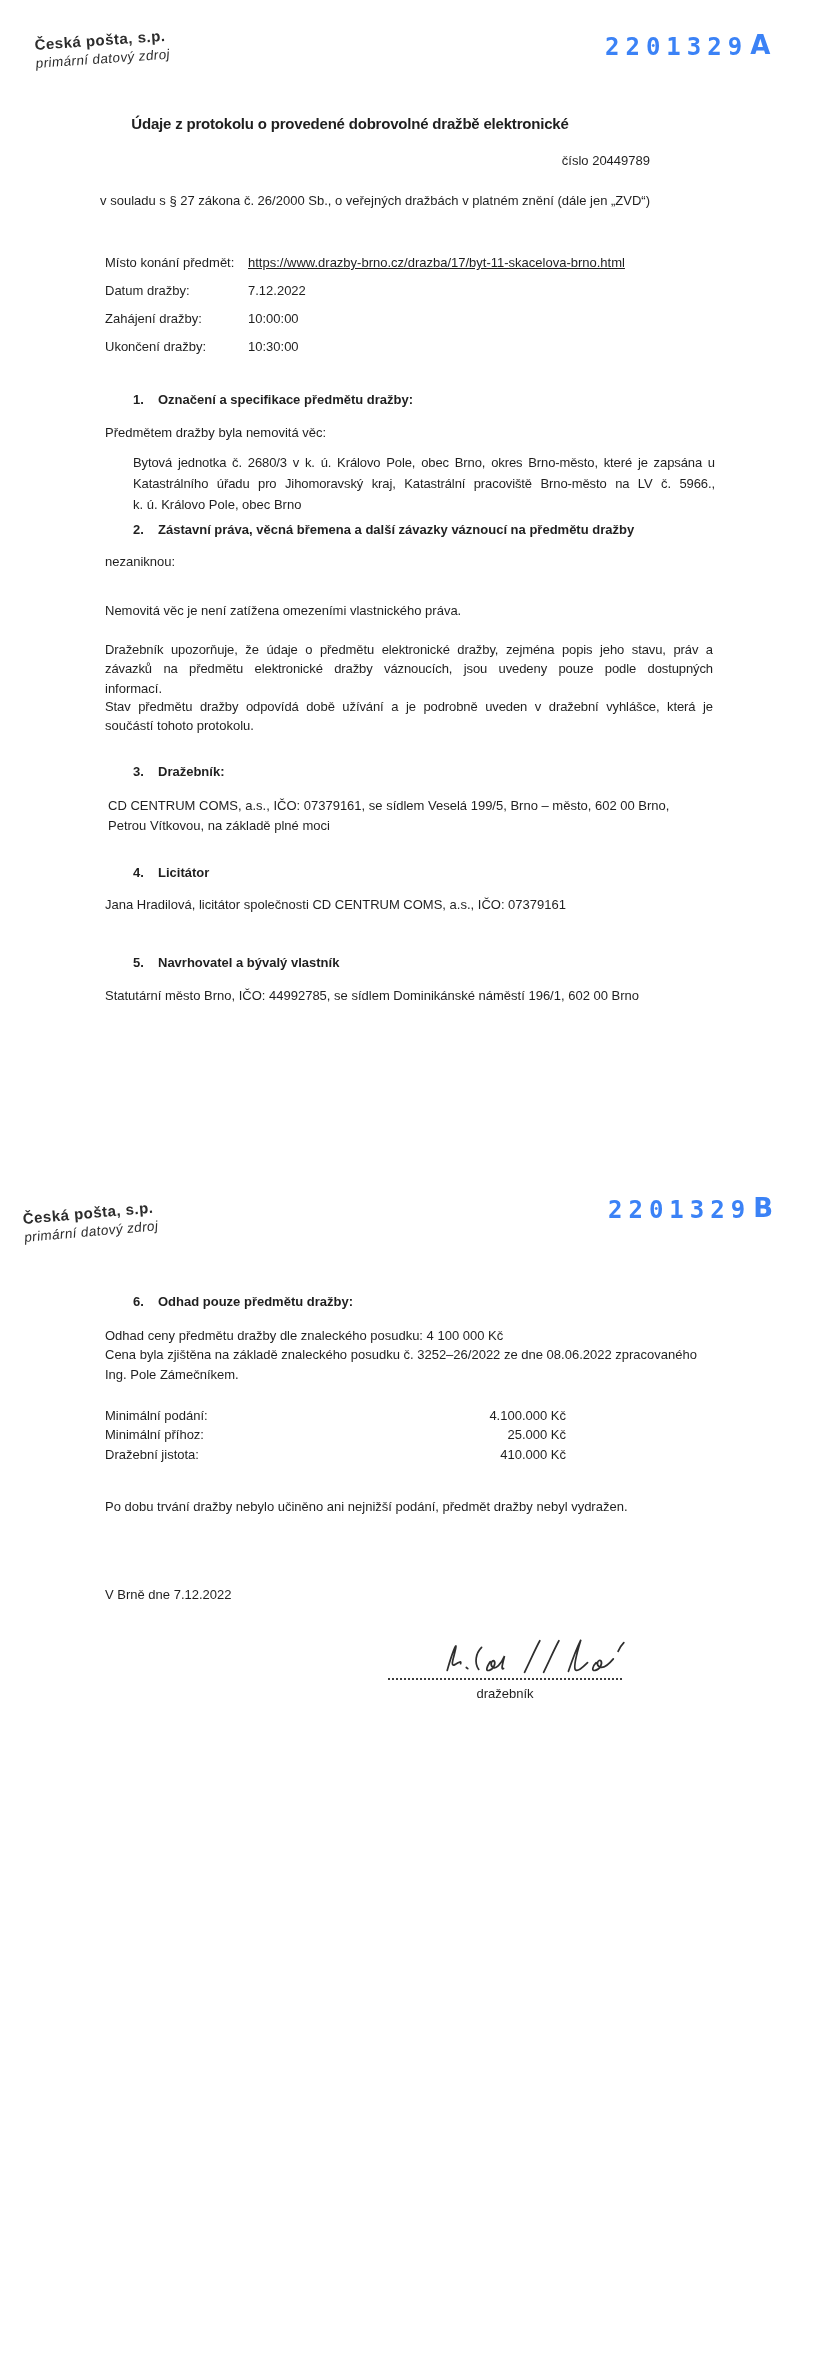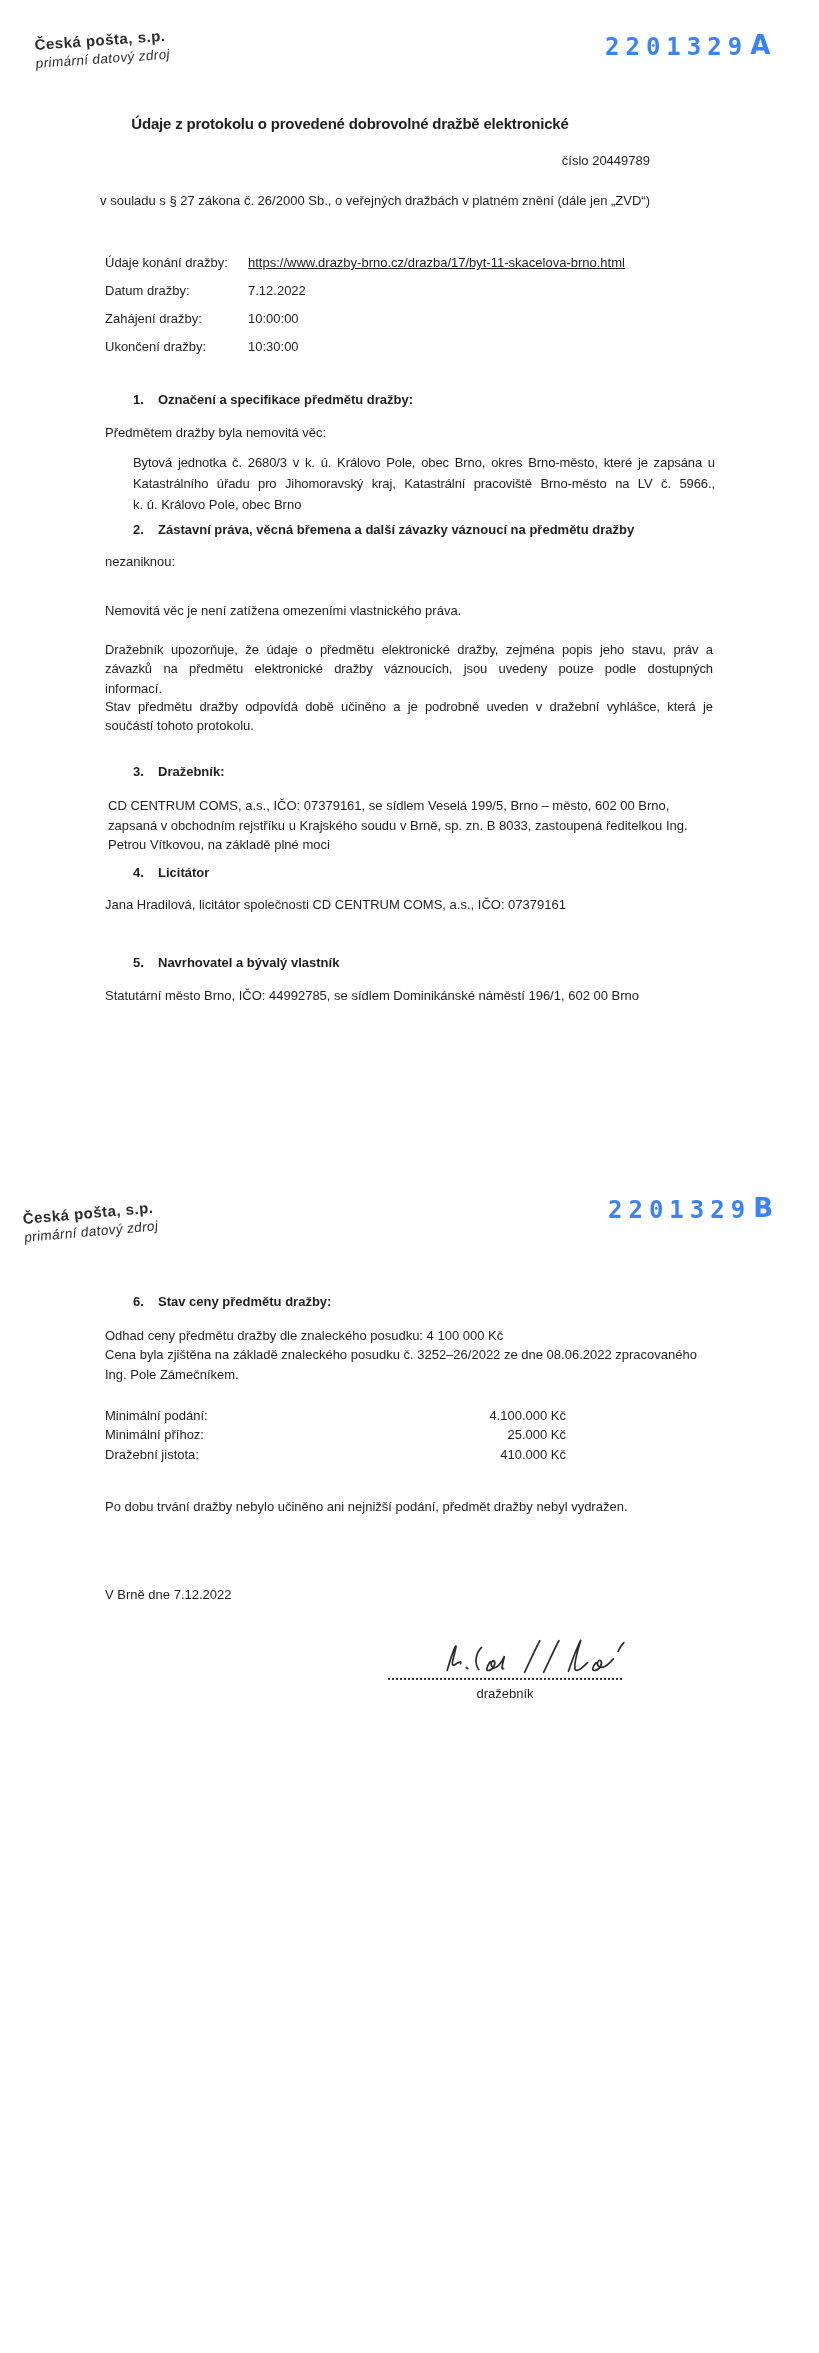--- a/index.html
+++ b/index.html
@@ -60,21 +60,21 @@
   <div class="abs batch" style="left:605px; top:33px;">
     <span class="digits">2201329</span>
     <span class="letter">A</span>
   </div>
 
   <div class="abs center title" style="left:50px; top:115px; width:600px;">Údaje z protokolu o provedené dobrovolné dražbě elektronické</div>
   <div class="abs center small" style="left:50px; top:153px; width:600px;">číslo 20449789</div>
   <div class="abs center small" style="left:50px; top:193px; width:600px;">v souladu s § 27 zákona č. 26/2000 Sb., o veřejných dražbách v platném znění (dále jen „ZVD“)</div>
 
   <div class="abs metarow" style="left:105px; top:255px; width:608px;">
-    <span class="ml">Údaje konání dražby:</span>
+    <span class="ml">Místo konání předmět:</span>
     <span class="mv url">https://www.drazby-brno.cz/drazba/17/byt-11-skacelova-brno.html</span>
   </div>
   <div class="abs metarow" style="left:105px; top:283px; width:608px;">
     <span class="ml">Datum dražby:</span>
     <span class="mv">7.12.2022</span>
   </div>
   <div class="abs metarow" style="left:105px; top:311px; width:608px;">
     <span class="ml">Zahájení dražby:</span>
     <span class="mv">10:00:00</span>
   </div>
@@ -107,32 +107,31 @@
 
   <div class="abs pline" style="left:105px; top:601px;">Nemovitá věc je není zatížena omezeními vlastnického práva.</div>
 
   <div class="abs" style="left:105px; top:640px; width:608px;">
     <div class="pline jl">Dražebník upozorňuje, že údaje o předmětu elektronické dražby, zejména popis jeho stavu, práv a</div>
     <div class="pline jl">závazků na předmětu elektronické dražby váznoucích, jsou uvedeny pouze podle dostupných</div>
     <div class="pline">informací.</div>
   </div>
 
   <div class="abs" style="left:105px; top:697px; width:608px;">
-    <div class="pline jl">Stav předmětu dražby odpovídá době učiněno a je podrobně uveden v dražební vyhlášce, která je</div>
+    <div class="pline jl">Stav předmětu dražby odpovídá době užívání a je podrobně uveden v dražební vyhlášce, která je</div>
     <div class="pline">součástí tohoto protokolu.</div>
   </div>
 
   <div class="abs heading" style="left:133px; top:764px;">
     <span class="num">3.</span>
     <span class="ht">Dražebník:</span>
   </div>
 
   <div class="abs" style="left:108px; top:796px; width:608px;">
     <div class="pline" style="line-height:19.6px;">CD CENTRUM COMS, a.s., IČO: 07379161, se sídlem Veselá 199/5, Brno – město, 602 00 Brno,</div>
-    <div class="pline" style="line-height:19.6px;">zapsaná v obchodním rejstříku u Krajského soudu v Brně, sp. zn. B 8033, zastoupená ředitelkou Ing.</div>
     <div class="pline" style="line-height:19.6px;">Petrou Vítkovou, na základě plné moci</div>
   </div>
 
   <div class="abs heading" style="left:133px; top:865px;">
     <span class="num">4.</span>
     <span class="ht">Licitátor</span>
   </div>
 
   <div class="abs pline" style="left:105px; top:895px;">Jana Hradilová, licitátor společnosti CD CENTRUM COMS, a.s., IČO: 07379161</div>
 
@@ -148,21 +147,21 @@
     <div class="l2">primární datový zdroj</div>
   </div>
 
   <div class="abs batch" style="left:608px; top:1196px;">
     <span class="digits">2201329</span>
     <span class="letter">B</span>
   </div>
 
   <div class="abs heading" style="left:133px; top:1294px;">
     <span class="num">6.</span>
-    <span class="ht">Stav ceny předmětu dražby:</span>
+    <span class="ht">Odhad pouze předmětu dražby:</span>
   </div>
 
   <div class="abs" style="left:105px; top:1326px; width:608px;">
     <div class="pline">Odhad ceny předmětu dražby dle znaleckého posudku: 4 100 000 Kč</div>
     <div class="pline">Cena byla zjištěna na základě znaleckého posudku č. 3252–26/2022 ze dne 08.06.2022 zpracovaného</div>
     <div class="pline">Ing. Pole Zámečníkem.</div>
   </div>
 
   <div class="abs" style="left:105px; top:1406px; width:461px;">
     <div class="pricerow">

